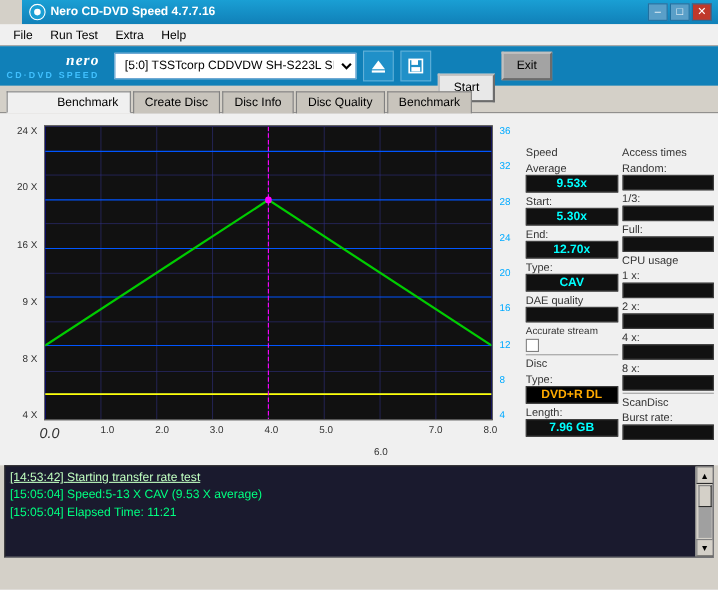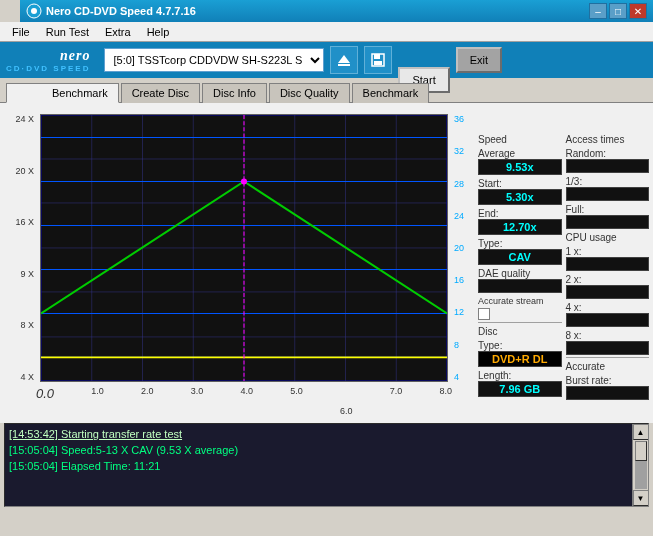--- a/index.html
+++ b/index.html
@@ -336,21 +336,21 @@
         <div class="stat-label">CPU usage</div>
         <div class="stat-label">1 x:</div>
         <div class="stat-value black-box" style="height:14px;"></div>
         <div class="stat-label">2 x:</div>
         <div class="stat-value black-box" style="height:14px;"></div>
         <div class="stat-label">4 x:</div>
         <div class="stat-value black-box" style="height:14px;"></div>
         <div class="stat-label">8 x:</div>
         <div class="stat-value black-box" style="height:14px;"></div>
         <div class="divider"></div>
-        <div class="stat-label">Accurate</div>
+        <div class="stat-label">ScanDisc</div>
         <div class="stat-label">Burst rate:</div>
         <div class="stat-value black-box" style="height:14px;"></div>
       </div>
     </div>
   </div>
 </div>
 
 <div class="log-area">
   <div class="log-content">
     <div class="log-line first">

